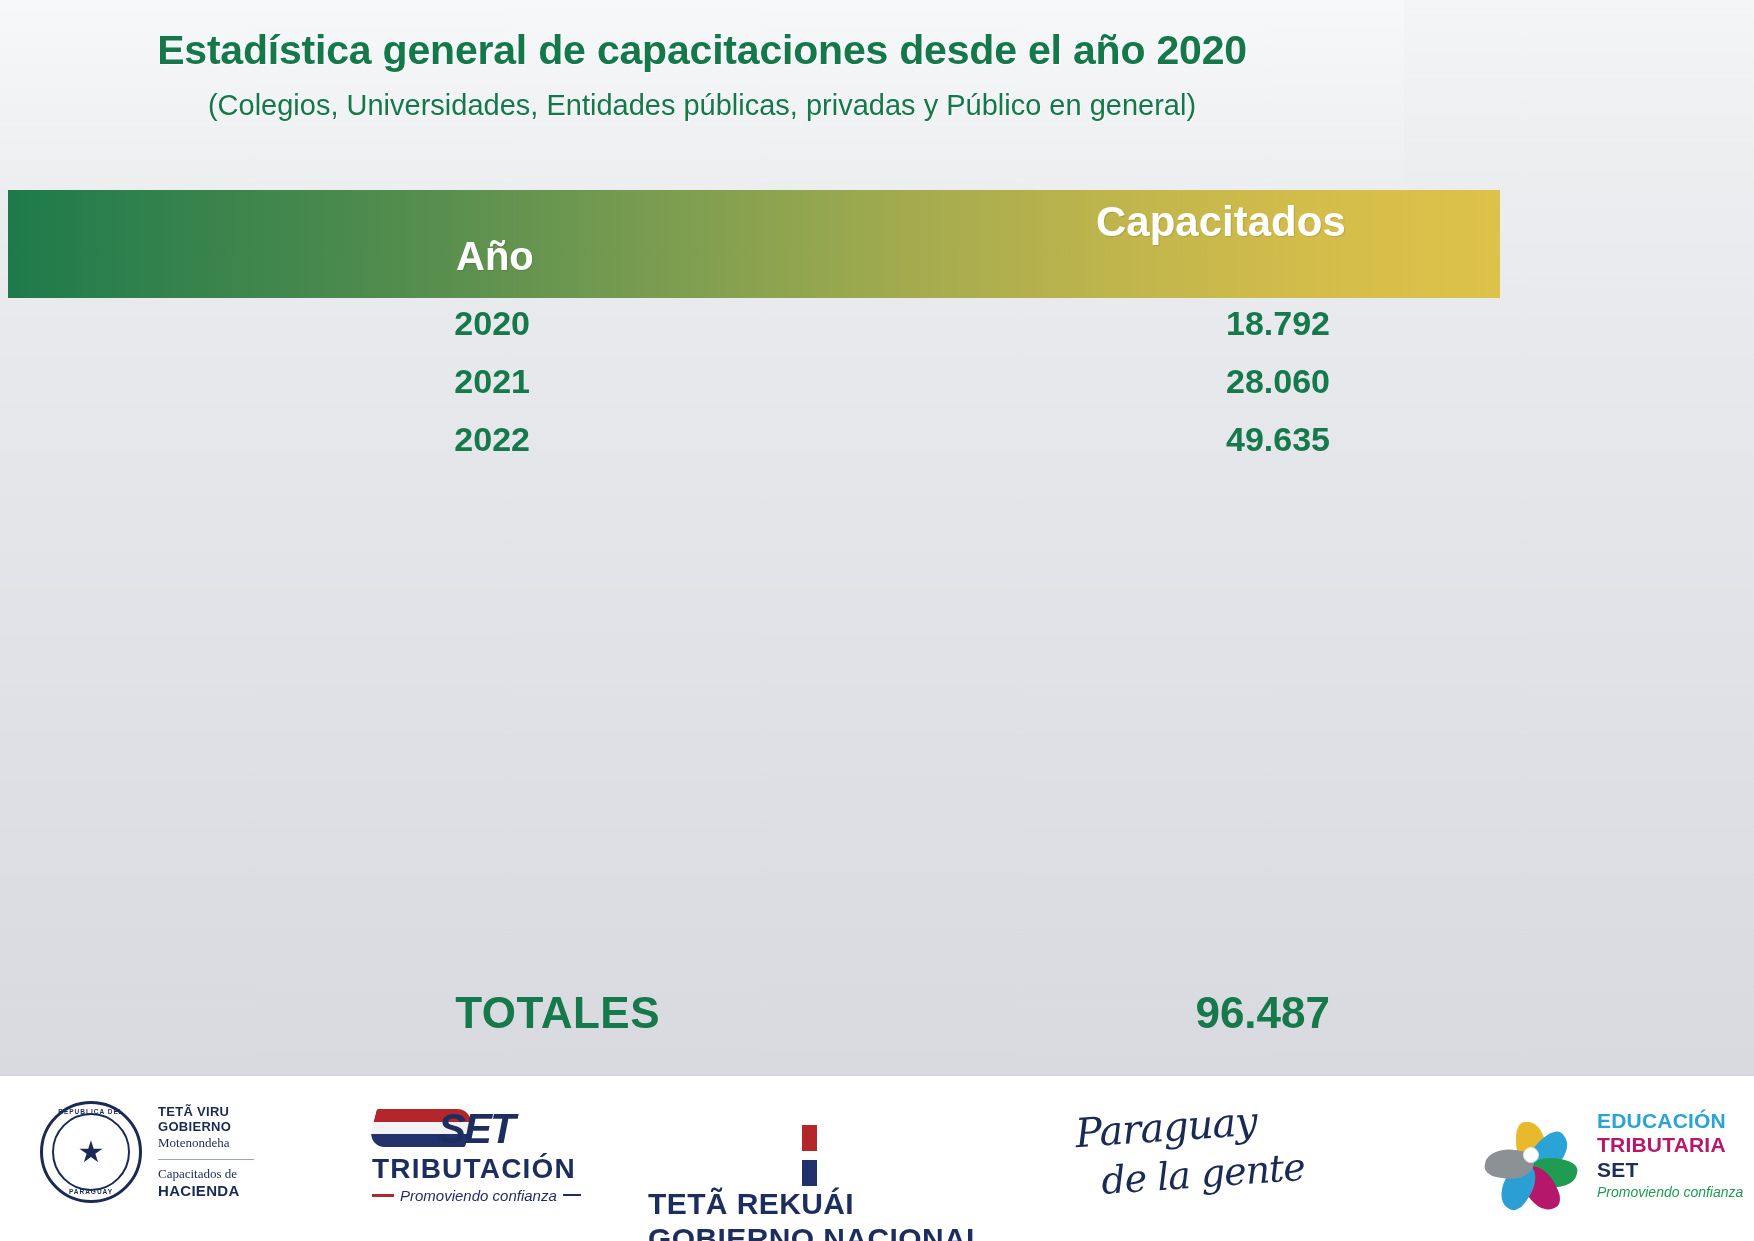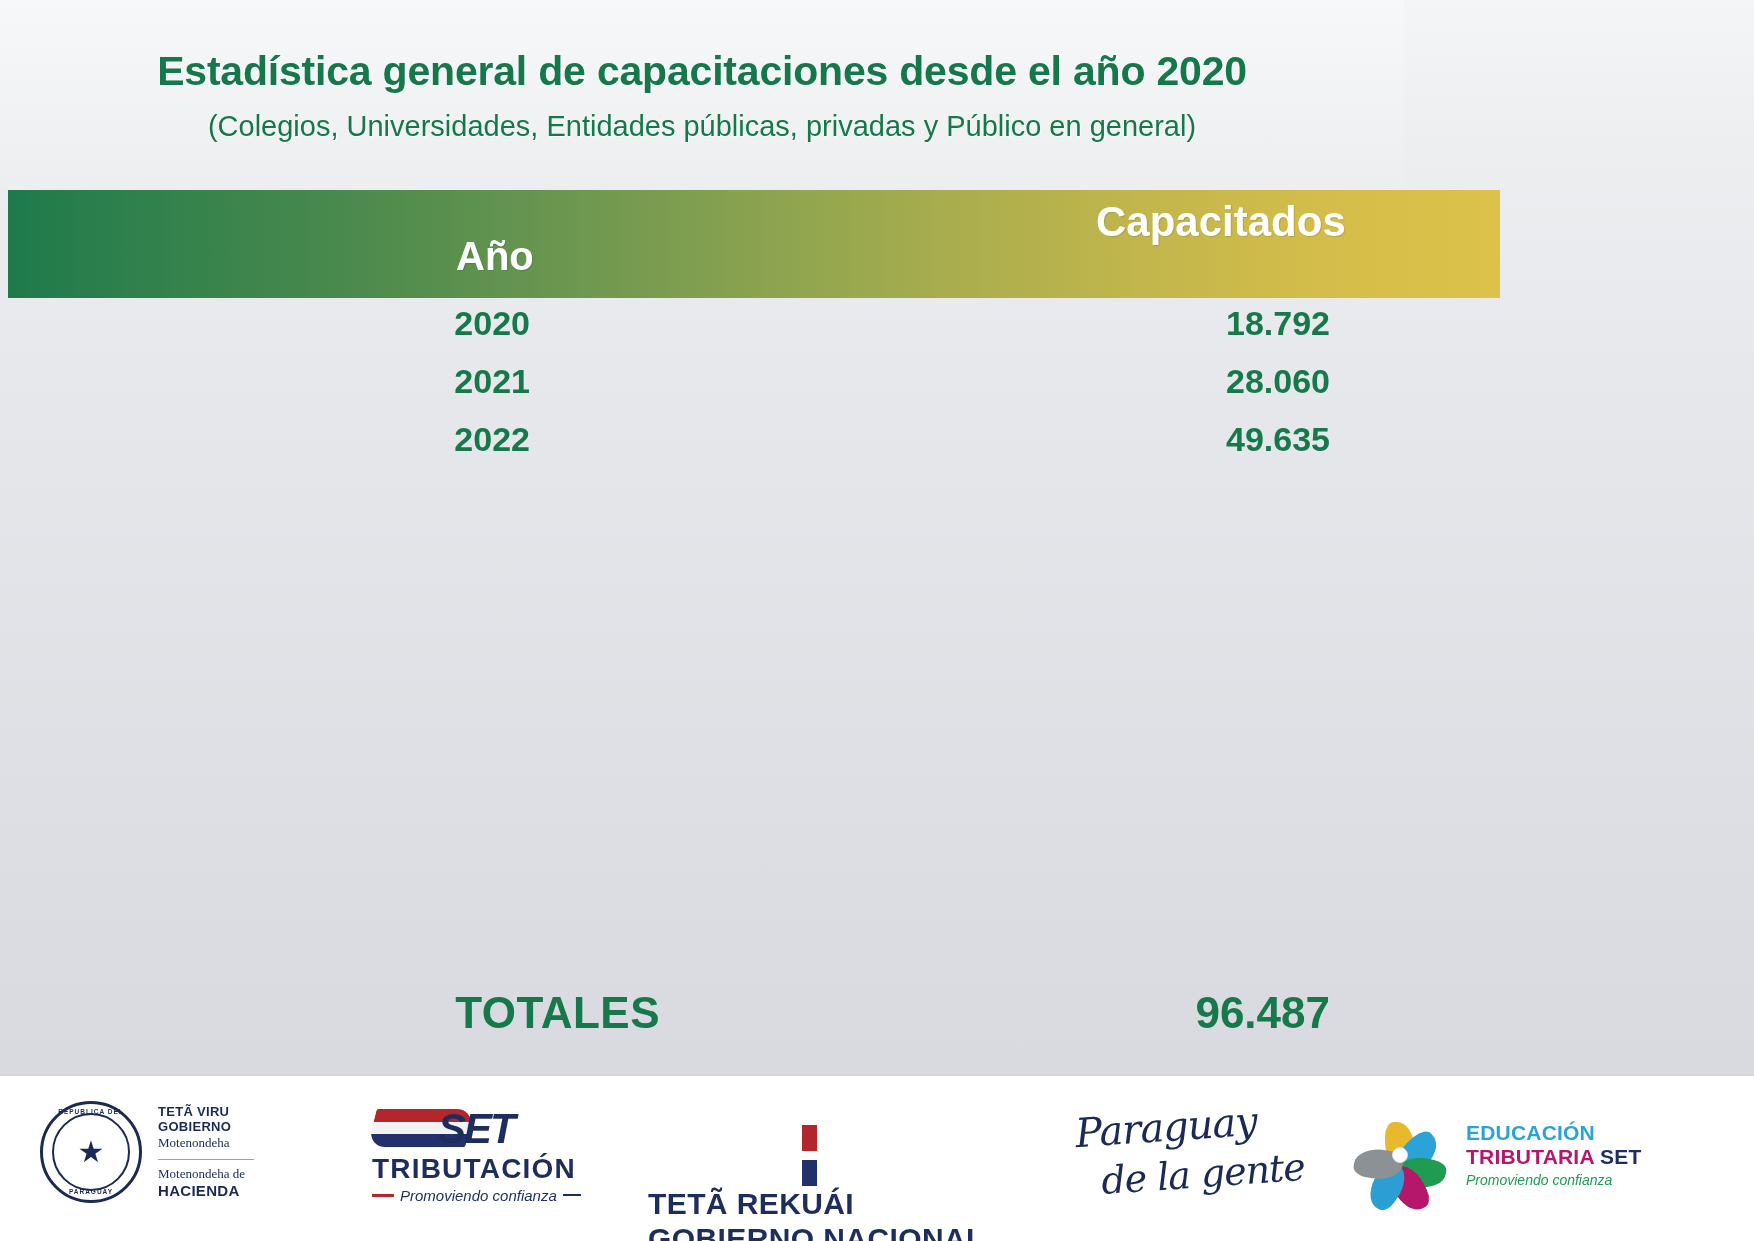--- a/index.html
+++ b/index.html
@@ -25,21 +25,21 @@
 
   
   .title-block {
     position: absolute;
     top: 0;
     left: 0;
     width: 1404px;
     height: 188px;
     background: linear-gradient(180deg, #f7f8f9 0%, #f1f2f4 60%, #eceef0 100%);
     text-align: center;
-    padding-top: 48px;
+    padding-top: 27px;
     box-sizing: border-box;
   }
   .main-title {
     font-size: 41px;
     font-weight: bold;
     color: #14784a;
     letter-spacing: -0.2px;
     line-height: 1.15;
     margin: 0;
     text-shadow: 1px 1px 0 rgba(255,255,255,0.65);
@@ -291,21 +291,21 @@
   .pdlg {
     color: #1b2a55;
     font-family: "DejaVu Serif", serif;
     font-style: italic;
     line-height: 1.0;
   }
   .pdlg-l1 { font-size: 40px; transform: rotate(-4deg); display:inline-block; letter-spacing: -1px; }
   .pdlg-l2 { font-size: 38px; transform: rotate(-4deg); display:inline-block; margin-top: 8px; margin-left: 26px; letter-spacing: -1px; }
 
   
-  .logo-edu { left: 1348px; top: 8px; }
+  .logo-edu { left: 1479px; top: 8px; }
   .pinwheel { position: relative; width: 104px; height: 104px; flex: none; margin-right: 14px; }
   .blade {
     position: absolute;
     left: 50px; top: 50px;
     width: 48px; height: 30px;
     transform-origin: 2px 15px;
   }
   .blade i {
     display:block; width: 100%; height: 100%;
     border-radius: 60% 30% 60% 10%;
@@ -372,21 +372,21 @@
         <div class="seal">
           <div class="seal-ring-text">REPUBLICA DEL</div>
           <div class="seal-star">★</div>
           <div class="seal-ring-text-b">PARAGUAY</div>
         </div>
         <div class="hacienda-text">
           <div class="hac-l1">TETÃ VIRU</div>
           <div class="hac-l1">GOBIERNO</div>
           <div class="hac-l2">Motenondeha</div>
           <div class="hac-rule"></div>
-          <div class="hac-l3">Motenondeha de</div>
+          <div class="hac-l3">Capacitados de</div>
           <div class="hac-l4">HACIENDA</div>
         </div>
       </div>
 
       <div class="logo logo-set">
         <div class="set-wrap">
           <div class="set-top">
             <div class="set-flag">
               <i class="r"></i>
                 <i class="w"></i>

